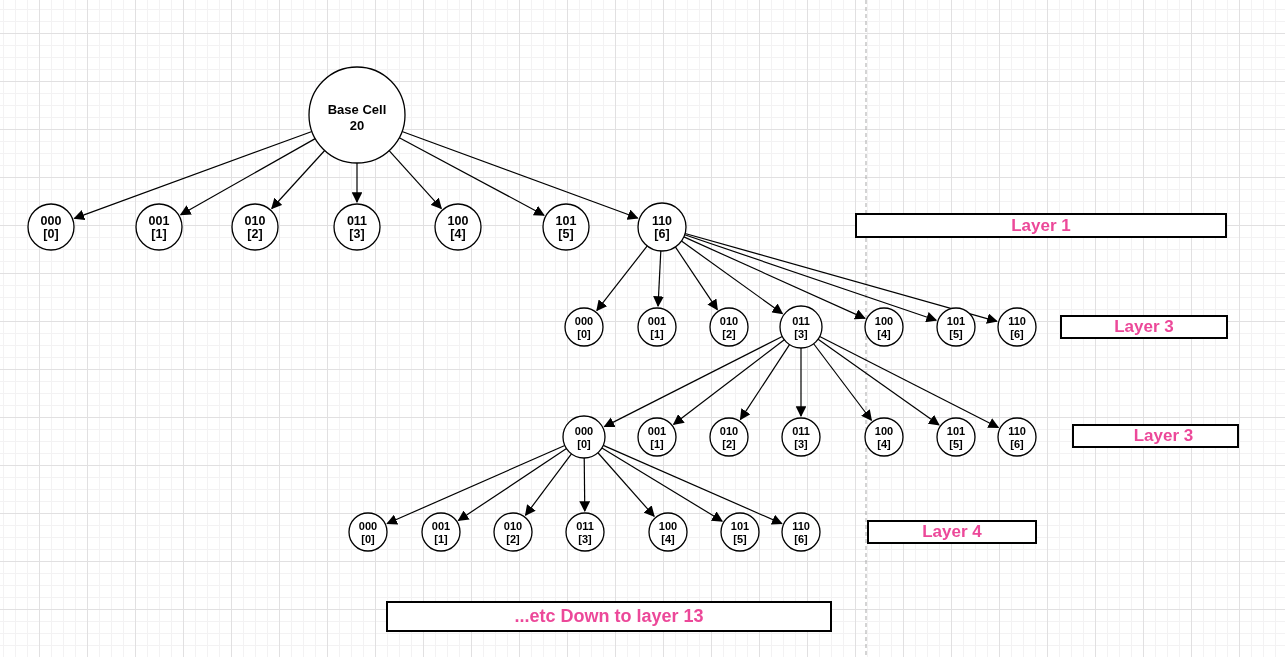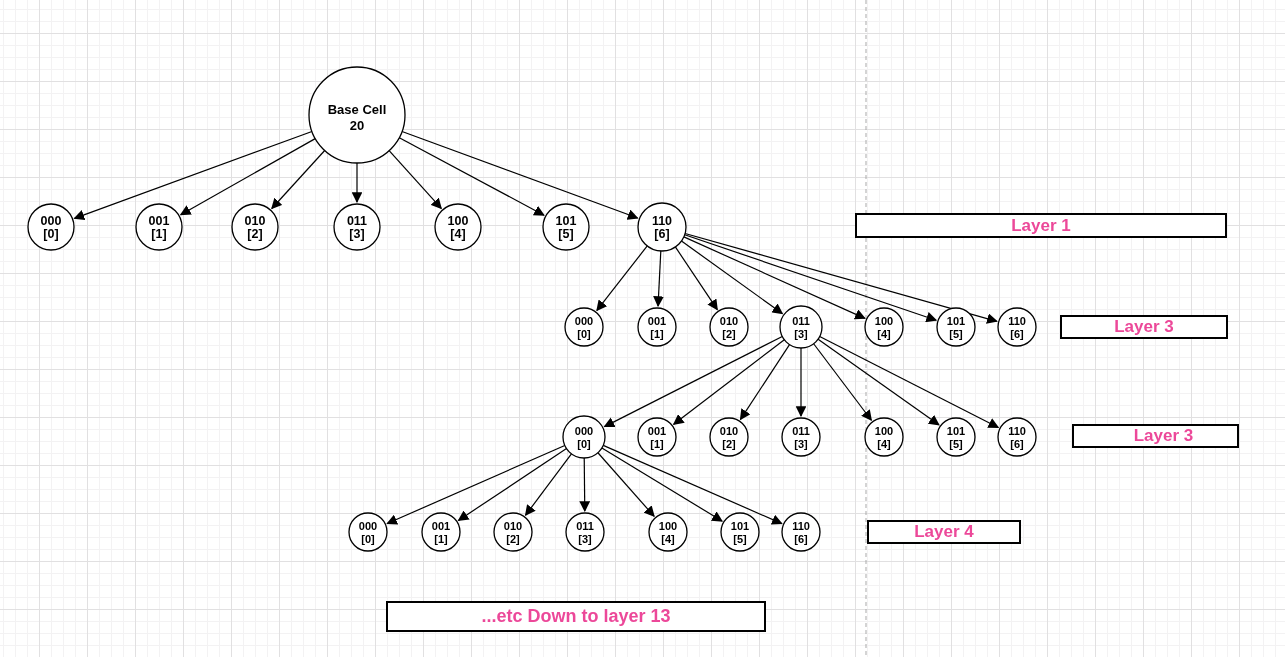--- a/index.html
+++ b/index.html
@@ -159,19 +159,19 @@
 
   <div class="label-box" style="left: 855px; top: 213px; width: 372px; height: 25px;">
     <span>Layer 1</span>
   </div>
   <div class="label-box" style="left: 1060px; top: 315px; width: 168px; height: 24px;">
     <span>Layer 3</span>
   </div>
   <div class="label-box" style="left: 1072px; top: 424px; width: 167px; height: 24px; padding-left: 16px;">
     <span>Layer 3</span>
   </div>
-  <div class="label-box" style="left: 867px; top: 520px; width: 154px; height: 24px;">
+  <div class="label-box" style="left: 867px; top: 520px; width: 170px; height: 24px;">
     <span>Layer 4</span>
   </div>
-  <div class="label-box etc-box" style="left: 386px; top: 601px; width: 380px; height: 31px;">
+  <div class="label-box etc-box" style="left: 386px; top: 601px; width: 446px; height: 31px;">
     <span>...etc Down to layer 13</span>
   </div>
 </div>
 
 </body></html>

